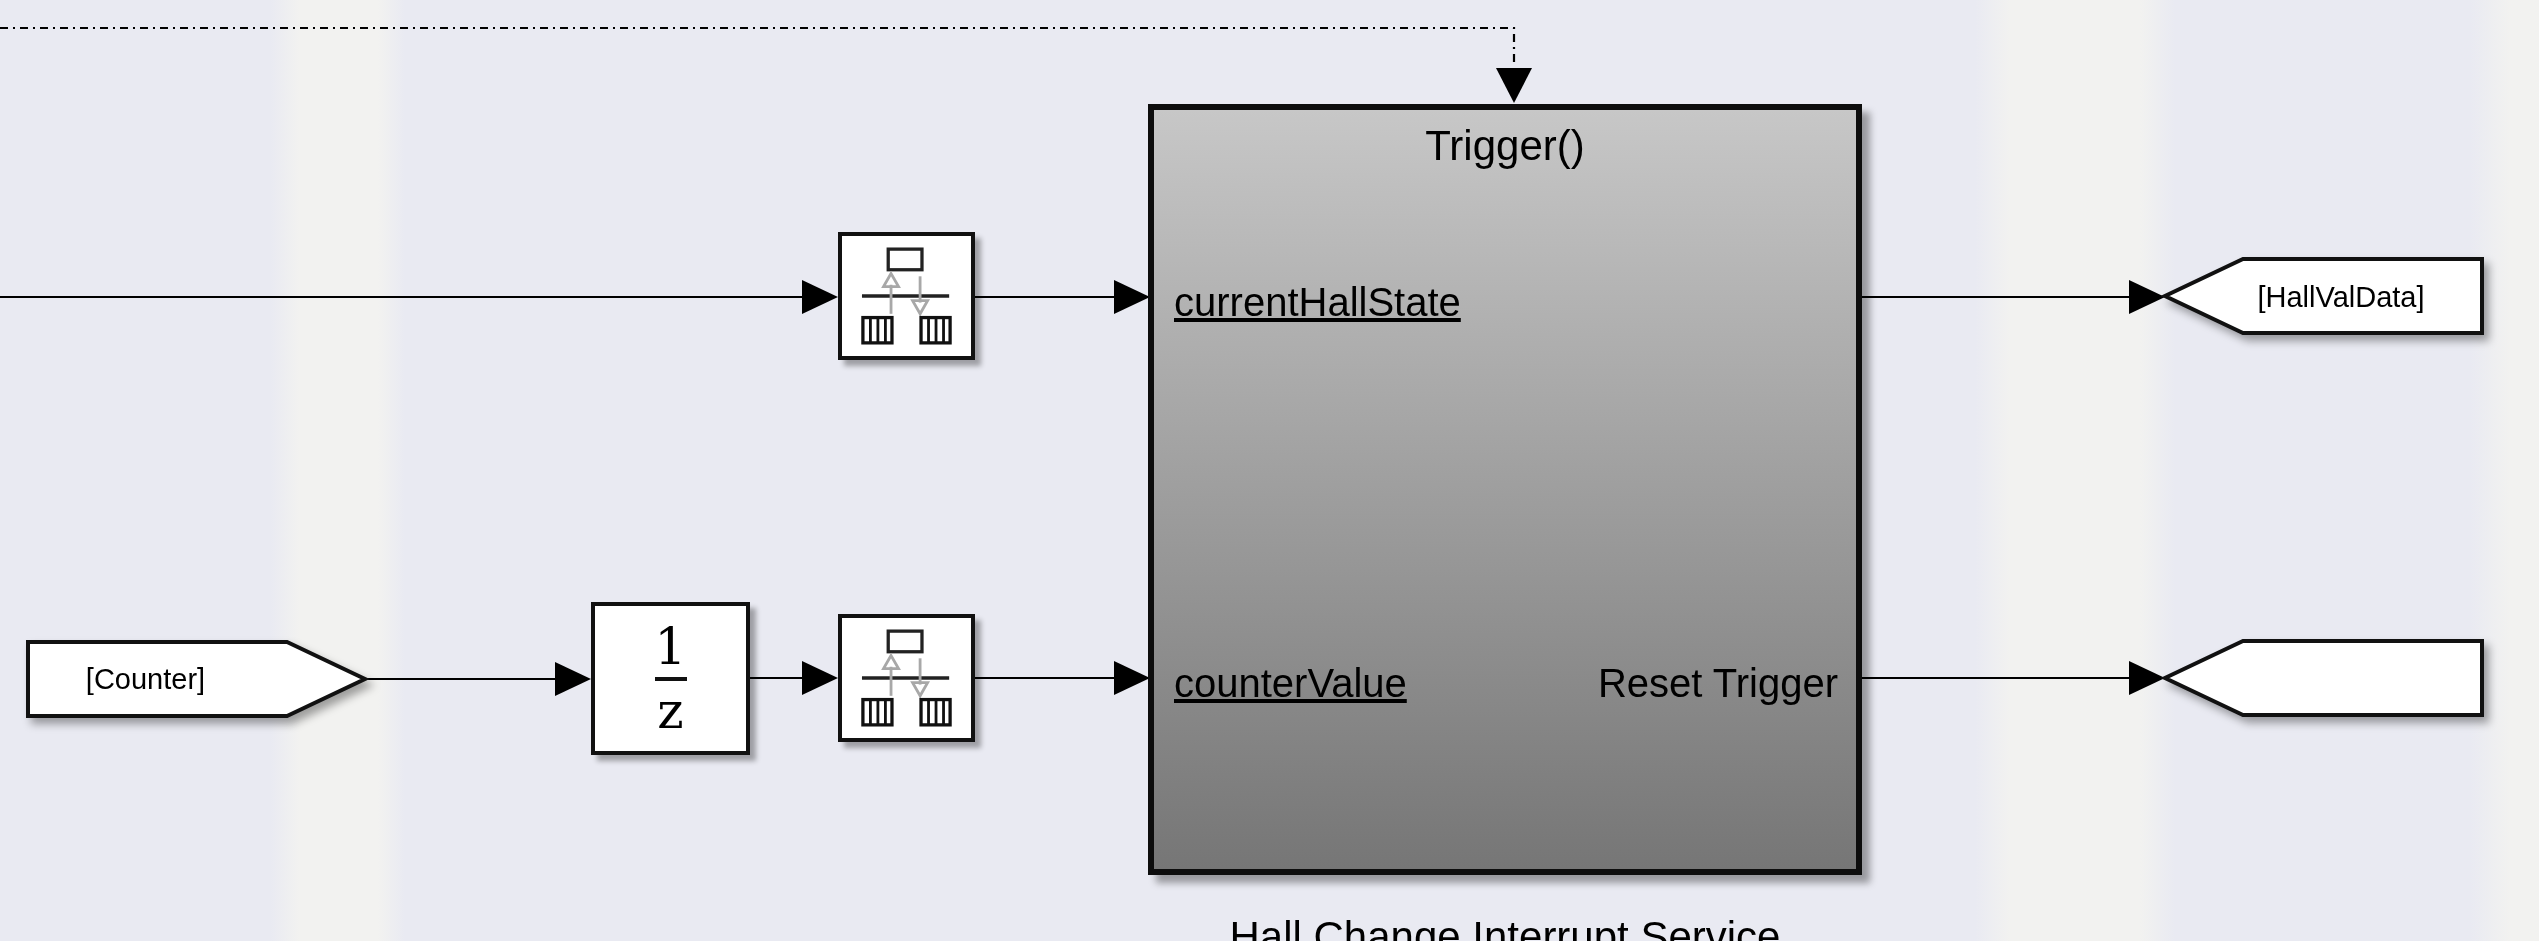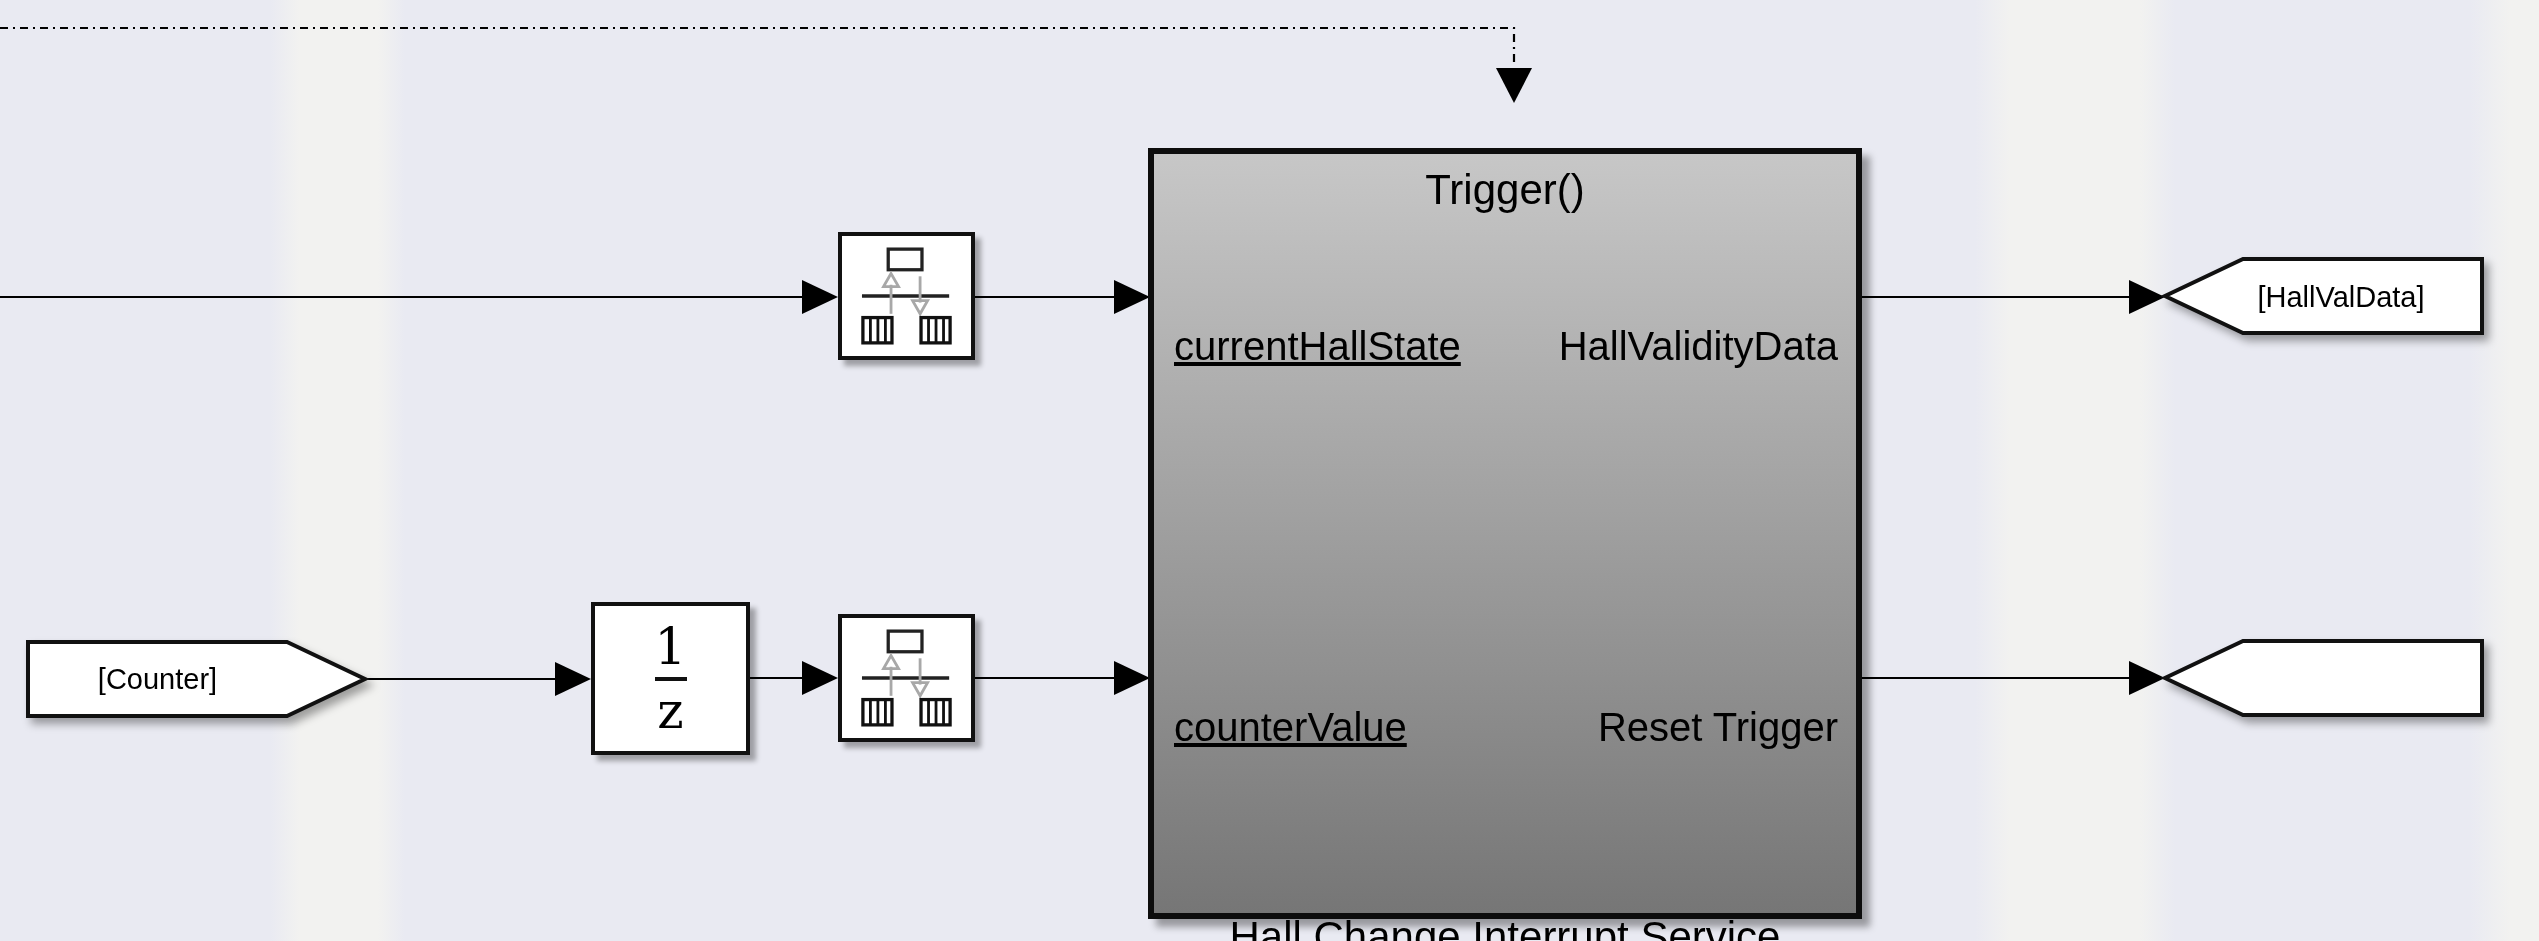--- a/index.html
+++ b/index.html
@@ -26,38 +26,37 @@
   .block{
     position:absolute; background:var(--block-fill);
     border:4px solid var(--block-border); box-sizing:border-box;
     box-shadow:6px 6px 5px rgba(0,0,0,0.32);
   }
   .subsystem{
     position:absolute; left:1148px; top:104px; width:714px; height:771px;
     background:linear-gradient(180deg, var(--sub-top), var(--sub-bottom));
     border:6px solid #0d0d0d; box-sizing:border-box;
     box-shadow:8px 8px 7px rgba(0,0,0,0.35);
-    margin-top:44px;
   }
   .sub-label{position:absolute; font-size:40px; line-height:44px; white-space:nowrap;}
   .trigger-label{left:0; right:0; top:14px; text-align:center; font-size:42px;}
   .in-label{left:20px;text-decoration:underline;}
   .out-label{right:18px; text-align:right;}
   .row1{top:170px;}
   .row2{top:551px;}
   .unit-delay{left:591px; top:602px; width:159px; height:153px;
     display:flex; align-items:center; justify-content:center;}
   .fraction{font-family:"DejaVu Serif", serif; font-size:50px; line-height:1;
     text-align:center; display:flex; flex-direction:column; align-items:center;}
   .frac-bar{width:32px; height:4px; background:#111; margin:5px 0;}
   .rt1{left:838px; top:232px; width:137px; height:128px;}
   .rt2{left:838px; top:614px; width:137px; height:128px;}
   .rt-icon{width:100%; height:100%; display:block;}
   .tag-label{position:absolute; font-size:29px; line-height:46px; white-space:nowrap;}
-  .from-counter-label{left:28px; top:656px; width:259px; text-align:center;}
+  .from-counter-label{left:16px; top:656px; width:259px; text-align:center;}
   .goto-hallval-label{left:2200px; top:274px; width:282px; text-align:center;}
   .goto-counterreset-label{left:2170px; top:655px; text-align:left;}
   .title-label{position:absolute; left:1148px; top:893px; width:714px;
     text-align:center; font-size:42px; white-space:nowrap;margin-top:20px;}
 </style>
 </head>
 <body>
 
 <div class="canvas">
 
@@ -132,19 +131,18 @@
       <line x1="92" y1="87" x2="92" y2="114" stroke="#111" stroke-width="3"></line>
       <line x1="100" y1="87" x2="100" y2="114" stroke="#111" stroke-width="3"></line>
       <line x1="108" y1="87" x2="108" y2="114" stroke="#111" stroke-width="3"></line>
     </svg>
   </div>
 
   <div class="subsystem">
     <div class="sub-label trigger-label">Trigger()</div>
     <div class="sub-label in-label row1">currentHallState</div>
     <div class="sub-label in-label row2">counterValue</div>
-    <div class="sub-label out-label row1">HallValidityData</div>
     <div class="sub-label out-label row2">Reset Trigger</div>
   </div>
 
   <div class="title-label">Hall Change Interrupt Service</div>
 
 </div>
 
 </body></html>

